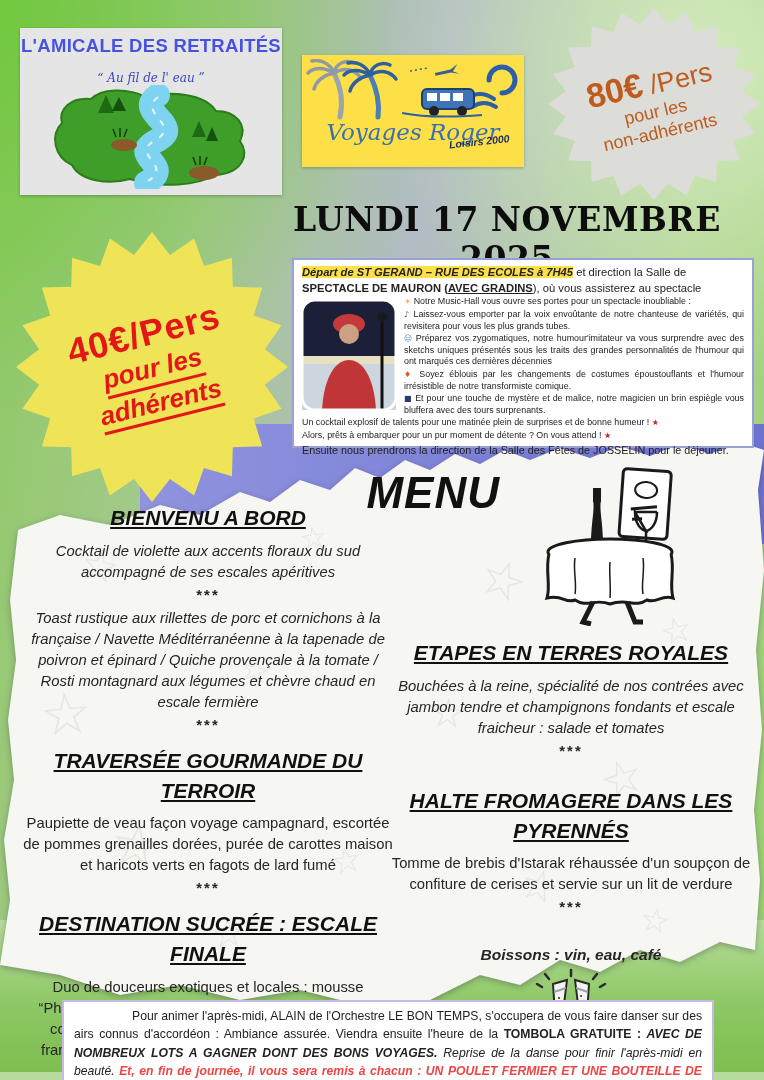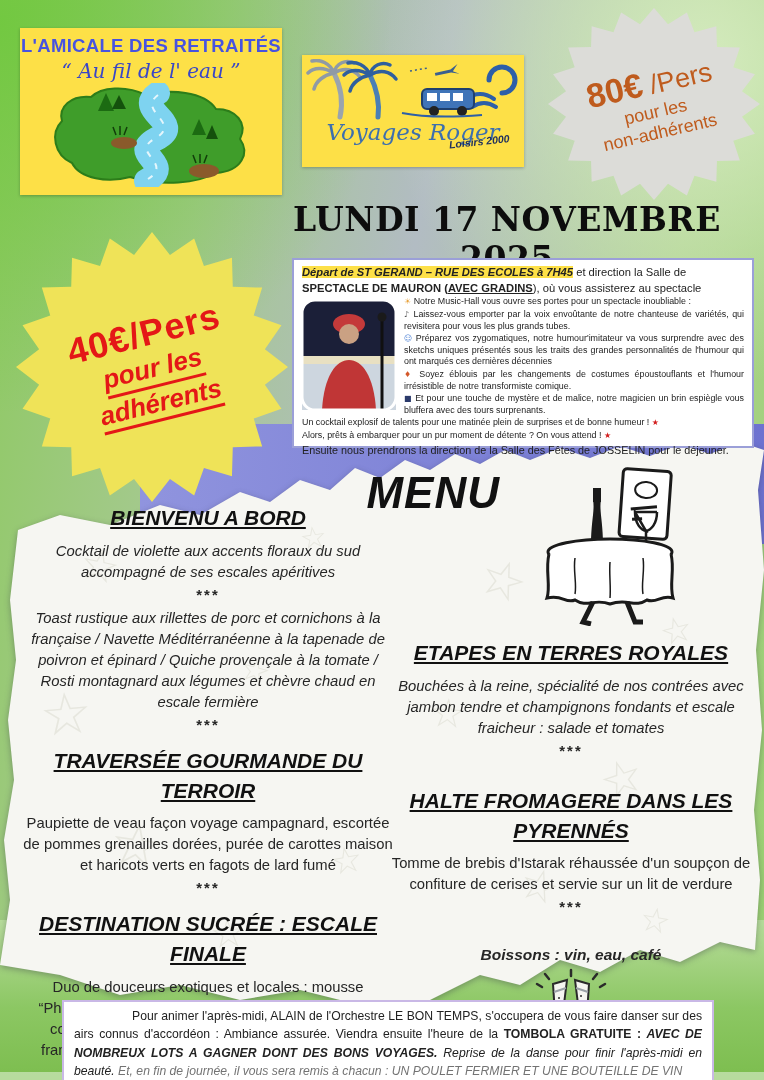--- a/index.html
+++ b/index.html
@@ -26,25 +26,25 @@
       300px 50px,330px 60px,355px 38px,380px 48px,405px 30px,430px 40px,455px 24px,480px 34px,
       505px 20px,530px 30px,560px 18px,590px 28px,620px 16px,650px 26px,680px 14px,710px 24px,
       740px 12px,764px 20px,758px 60px,764px 140px,756px 220px,762px 300px,754px 380px,760px 450px,
       755px 520px,720px 512px,680px 532px,640px 520px,600px 542px,560px 530px,520px 555px,480px 545px,
       430px 570px,360px 575px,300px 560px,240px 570px,180px 555px,120px 565px,60px 545px,0px 535px,
       10px 470px,4px 410px,14px 350px,8px 290px,16px 230px,10px 170px);}
   .star{position:absolute;color:#e7e7df;font-family:"DejaVu Sans",sans-serif;}
   .star::before{content:"☆";}
 
   
-  .amicale-card{left:20px;top:28px;width:262px;height:167px;background:#fde047;
+  .amicale-card{left:20px;top:28px;width:262px;height:167px;background:#e5e5e5;
     box-shadow:0 1px 3px rgba(0,0,0,.25);text-align:center;padding-top:7px;box-sizing:border-box;}
   .amicale-title{font-size:18.5px;font-weight:bold;color:#4753e0;letter-spacing:.3px;
     font-family:"Liberation Sans",sans-serif;}
-  .amicale-sub{font-size:20px;font-style:italic;color:#3946c8;font-family:"DejaVu Serif",serif;margin-top:2px;}
+  .amicale-sub{font-size:12px;font-style:italic;color:#3946c8;font-family:"DejaVu Serif",serif;margin-top:14px;}
   .voyages-card{left:302px;top:55px;width:222px;height:112px;background:#fde047;
     box-shadow:0 1px 3px rgba(0,0,0,.25);text-align:center;box-sizing:border-box;padding-top:4px;}
   .voyages-brand{font-size:23px;font-style:italic;color:#3d6fae;font-family:"DejaVu Serif",serif;margin-top:-6px;}
   .voyages-tag{font-size:10.5px;font-weight:bold;font-style:italic;color:#1e2f5e;
     transform:rotate(-6deg);margin:-2px 14px 0 0;text-align:right;}
 
   
   .burst{clip-path:polygon(100% 50%,91.5% 56.6%,97.6% 65.5%,87.4% 69.1%,90.5% 79.4%,79.7% 79.7%,
     79.4% 90.5%,69.1% 87.4%,65.5% 97.6%,56.6% 91.5%,50% 100%,43.4% 91.5%,34.5% 97.6%,30.9% 87.4%,
     20.6% 90.5%,20.3% 79.7%,9.5% 79.4%,12.6% 69.1%,2.4% 65.5%,8.5% 56.6%,0% 50%,8.5% 43.4%,
@@ -98,21 +98,21 @@
   .glasses{width:96px;height:86px;margin-top:2px;}
 
   
   .footer-box{left:62px;top:1000px;width:652px;background:#fff;border:2px solid #c9b8e6;
     box-sizing:border-box;padding:5px 10px 6px 10px;font-size:12.2px;line-height:1.5;
     text-align:justify;}
   .footer-box .ind{display:inline-block;width:58px;}
   .fb{font-weight:bold;}
   .fbi{font-weight:bold;font-style:italic;}
   .fi{font-style:italic;}
-  .fblue{color:#737373;font-weight:normal;font-style:italic;}
+  .fblue{color:#ef4444;font-weight:bold;font-style:italic;}
 </style>
 </head>
 <body>
 
 <div class="abs bg-base"></div>
 <div class="abs purple-band"></div>
 <div class="abs green-bottom"></div>
 
 <div class="abs paper-wrap">
   <div class="paper">

